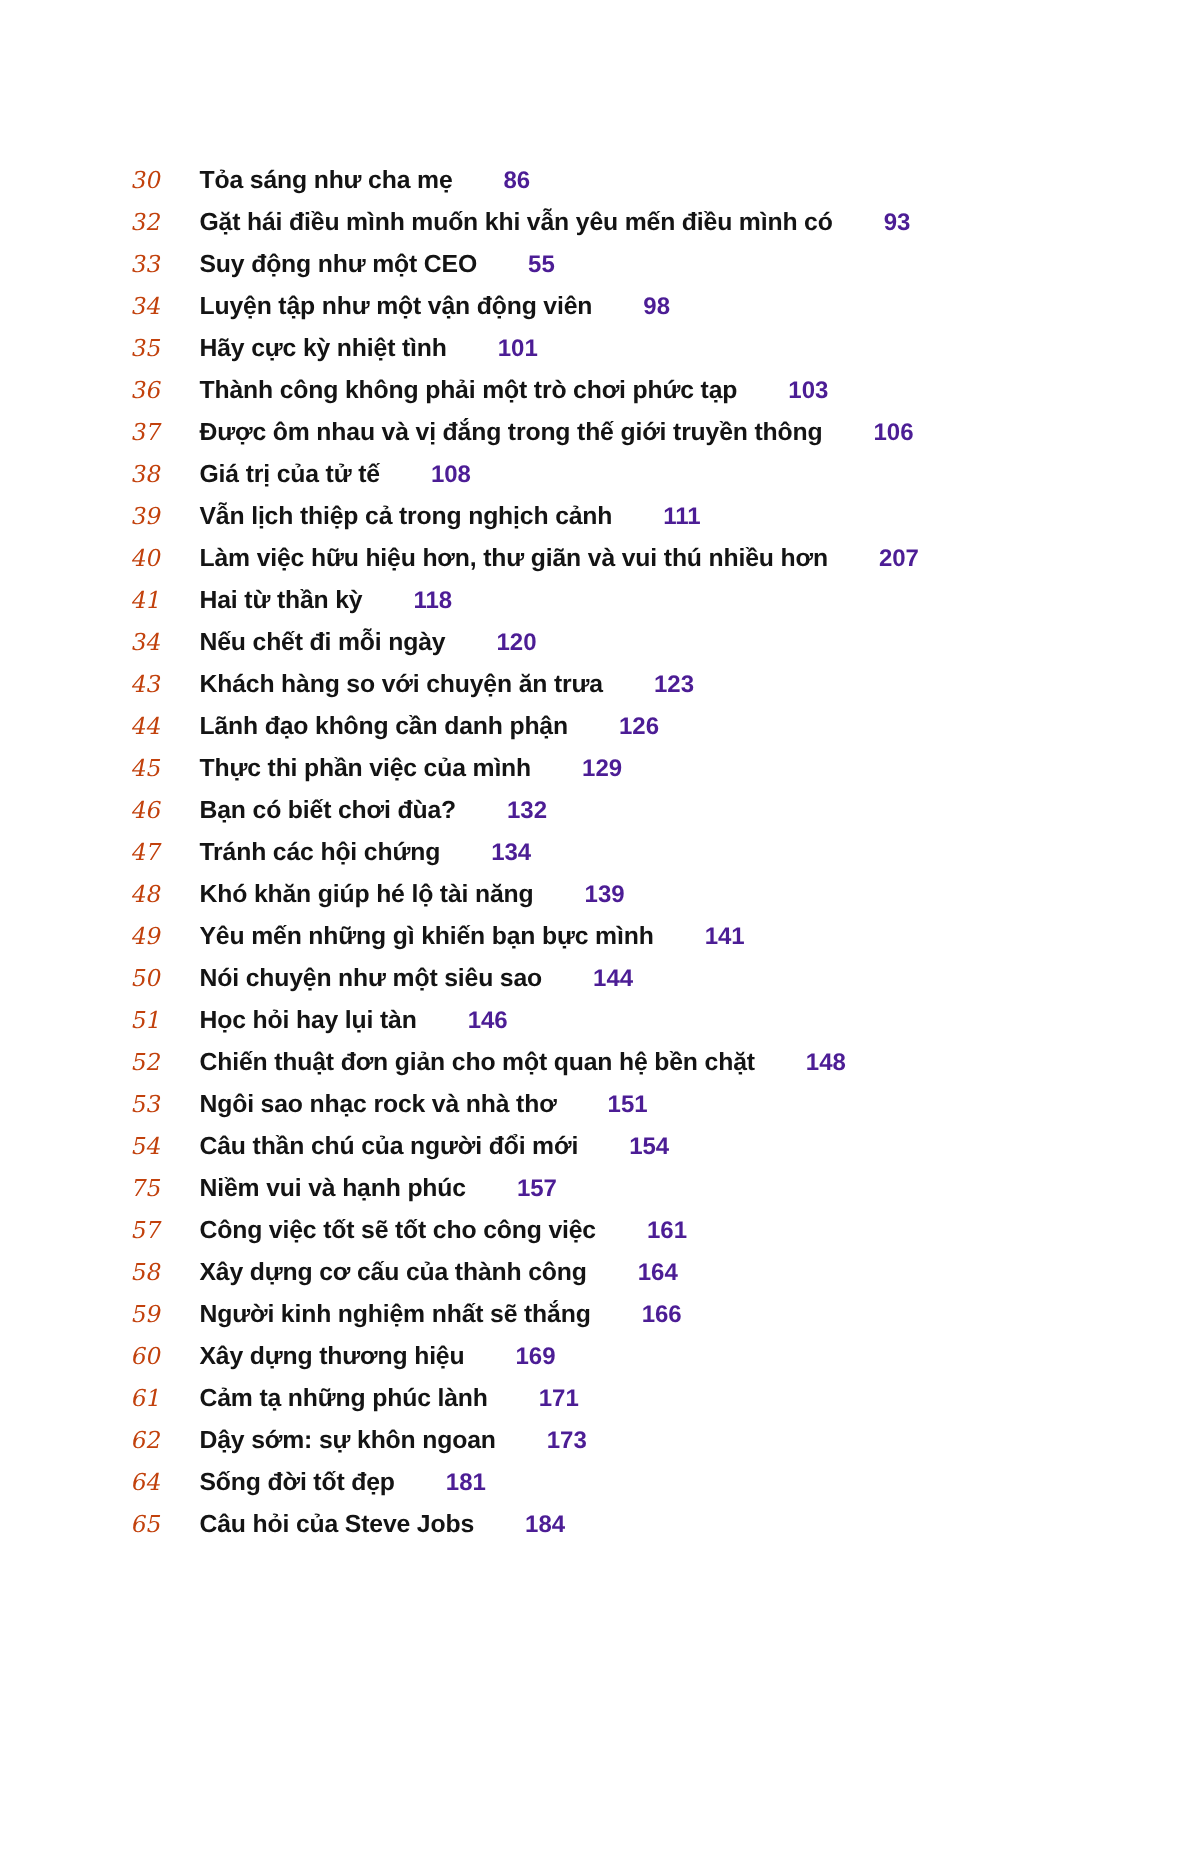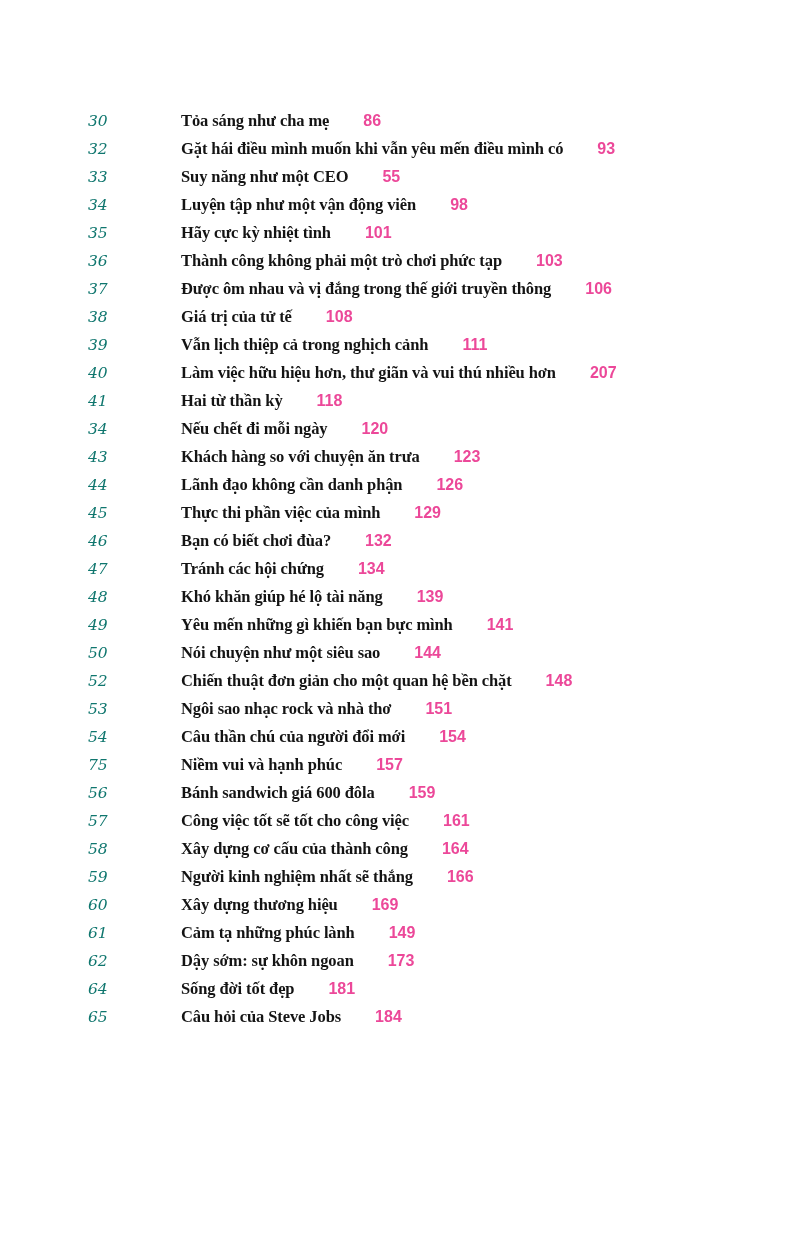--- a/index.html
+++ b/index.html
@@ -31,56 +31,55 @@
     height: 28px;
     white-space: nowrap;
   }
   .chapter-number {
     display: inline-block;
     width: 45px;
     flex: 0 0 45px;
     font-family: "DejaVu Serif", serif;
     font-style: italic;
     font-size: 15.5px;
-    color: #0f766e;
+    color: #c2410c;
   }
   .chapter-title {
-    font-family: Liberation Serif, serif;
+    font-family: Liberation Sans, sans-serif;
     font-weight: 600;
     font-size: 16.5px;
     color: #141414;
     letter-spacing: -0.1px;
-    margin-left: 48px;
   }
   .page-number {
     margin-left: 34px;
     font-family: "Liberation Sans", "DejaVu Sans", sans-serif;
     font-weight: 600;
     font-size: 16px;
-    color: #ec4899;
+    color: #4c1d95;
   }
 </style>
 </head>
 <body>
 
 <div class="page">
   <div class="toc-list">
       <div class="toc-row">
     <span class="chapter-number">30</span>
     <span class="chapter-title">Tỏa sáng như cha mẹ</span>
     <span class="page-number">86</span>
   </div>
       <div class="toc-row">
     <span class="chapter-number">32</span>
     <span class="chapter-title">Gặt hái điều mình muốn khi vẫn yêu mến điều mình có</span>
     <span class="page-number">93</span>
   </div>
       <div class="toc-row">
     <span class="chapter-number">33</span>
-    <span class="chapter-title">Suy năng như một CEO</span>
+    <span class="chapter-title">Suy động như một CEO</span>
     <span class="page-number">55</span>
   </div>
       <div class="toc-row">
     <span class="chapter-number">34</span>
     <span class="chapter-title">Luyện tập như một vận động viên</span>
     <span class="page-number">98</span>
   </div>
       <div class="toc-row">
     <span class="chapter-number">35</span>
     <span class="chapter-title">Hãy cực kỳ nhiệt tình</span>
@@ -155,45 +154,45 @@
     <span class="chapter-number">49</span>
     <span class="chapter-title">Yêu mến những gì khiến bạn bực mình</span>
     <span class="page-number">141</span>
   </div>
       <div class="toc-row">
     <span class="chapter-number">50</span>
     <span class="chapter-title">Nói chuyện như một siêu sao</span>
     <span class="page-number">144</span>
   </div>
       <div class="toc-row">
+    <span class="chapter-number">51</span>
+    <span class="chapter-title">Học hỏi hay lụi tàn</span>
+    <span class="page-number">146</span>
+  </div>
+      <div class="toc-row">
     <span class="chapter-number">52</span>
     <span class="chapter-title">Chiến thuật đơn giản cho một quan hệ bền chặt</span>
     <span class="page-number">148</span>
   </div>
       <div class="toc-row">
     <span class="chapter-number">53</span>
     <span class="chapter-title">Ngôi sao nhạc rock và nhà thơ</span>
     <span class="page-number">151</span>
   </div>
       <div class="toc-row">
     <span class="chapter-number">54</span>
     <span class="chapter-title">Câu thần chú của người đổi mới</span>
     <span class="page-number">154</span>
   </div>
       <div class="toc-row">
     <span class="chapter-number">75</span>
     <span class="chapter-title">Niềm vui và hạnh phúc</span>
     <span class="page-number">157</span>
   </div>
       <div class="toc-row">
-    <span class="chapter-number">56</span>
-    <span class="chapter-title">Bánh sandwich giá 600 đôla</span>
-    <span class="page-number">159</span>
-  </div>
-      <div class="toc-row">
     <span class="chapter-number">57</span>
     <span class="chapter-title">Công việc tốt sẽ tốt cho công việc</span>
     <span class="page-number">161</span>
   </div>
       <div class="toc-row">
     <span class="chapter-number">58</span>
     <span class="chapter-title">Xây dựng cơ cấu của thành công</span>
     <span class="page-number">164</span>
   </div>
       <div class="toc-row">
@@ -202,21 +201,21 @@
     <span class="page-number">166</span>
   </div>
       <div class="toc-row">
     <span class="chapter-number">60</span>
     <span class="chapter-title">Xây dựng thương hiệu</span>
     <span class="page-number">169</span>
   </div>
       <div class="toc-row">
     <span class="chapter-number">61</span>
     <span class="chapter-title">Cảm tạ những phúc lành</span>
-    <span class="page-number">149</span>
+    <span class="page-number">171</span>
   </div>
       <div class="toc-row">
     <span class="chapter-number">62</span>
     <span class="chapter-title">Dậy sớm: sự khôn ngoan</span>
     <span class="page-number">173</span>
   </div>
       <div class="toc-row">
     <span class="chapter-number">64</span>
     <span class="chapter-title">Sống đời tốt đẹp</span>
     <span class="page-number">181</span>

